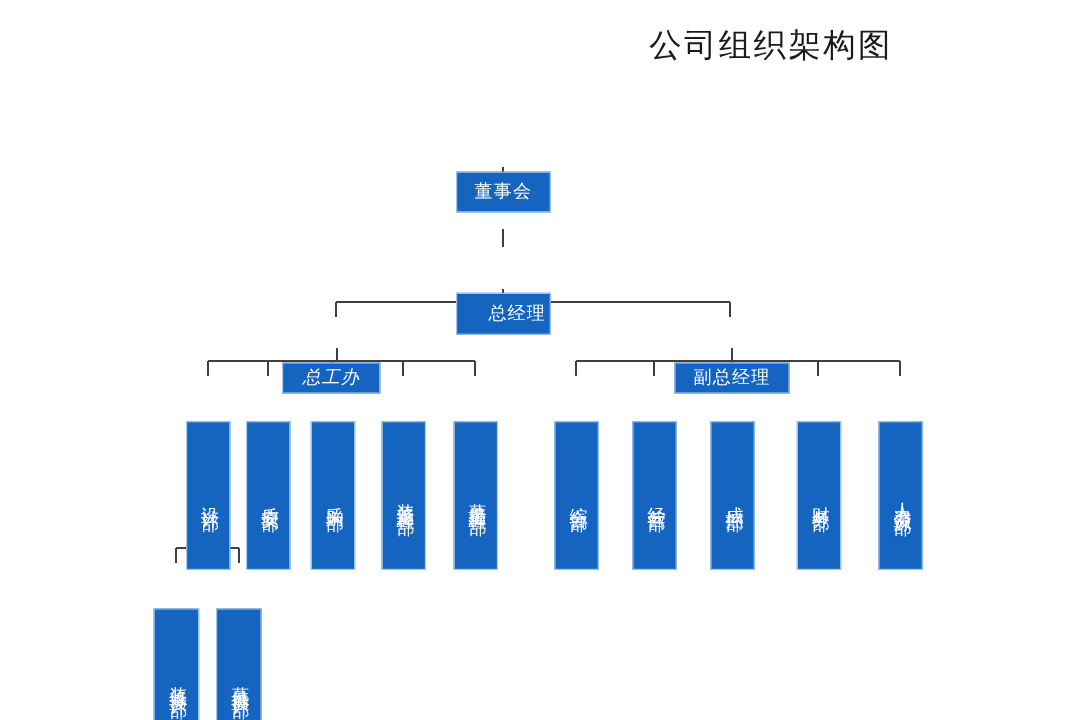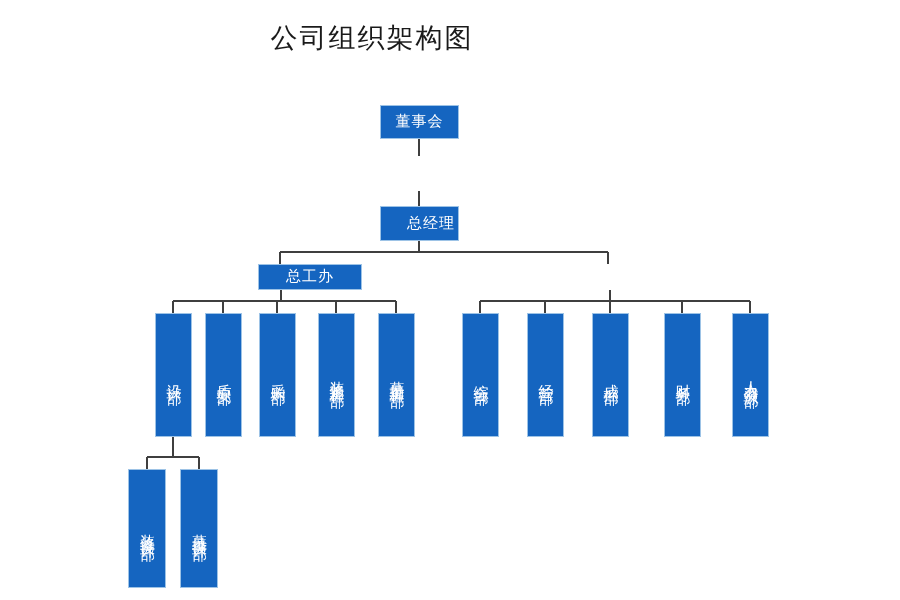--- a/index.html
+++ b/index.html
@@ -16,21 +16,21 @@
   #chart-root {
     position: relative;
     width: 900px;
     height: 600px;
   }
   #page-title {
     position: absolute;
     left: 0;
     top: 20px;
     width: 744px;
-    text-align: center;
+    text-align: right;
     font-size: 27px;
     color: #1a1a1a;
     letter-spacing: 2px;
     font-family: "Liberation Serif", "DejaVu Serif", serif;
   }
   
   #connectors {
     position: absolute;
     left: 0;
     top: 0;
@@ -42,20 +42,21 @@
   .node {
     position: absolute;
     background: #1565c0;
     border: 1px solid #9dc3e6;
     box-sizing: border-box;
     color: #ffffff;
     display: flex;
     align-items: center;
     justify-content: center;
     font-family: "Liberation Serif", "DejaVu Serif", serif;
+    margin-top: 38px;
   }
   .node.horiz {
     font-size: 15px;
     letter-spacing: 1px;
     padding-bottom: 1px;
   }
   .node.vert {
     writing-mode: vertical-rl;
     text-orientation: upright;
     font-size: 15px;
@@ -101,22 +102,23 @@
                M147,457 L147,469
                M199,457 L199,469"></path>
     </g>
   </svg>
 
   <div class="node horiz" style="left:380px;  top:105px; width:79px;  height:34px;">董事会</div>
 
 
   <div class="node horiz" style="left:380px;  top:206px; width:79px;  height:35px;padding-left:23px;">总经理</div>
 
-  <div class="node horiz" style="left:258px;  top:264px; width:104px;  height:26px;">总工办</div>
+  <div class="node horiz" style="left:235px;  top:264px; width:82px;  height:26px;font-style:italic;">总工办</div>
 
+  <div class="node horiz" style="left:562px;  top:264px; width:96px;  height:26px;">副总经理</div>
 
   <div class="node vert" style="left:155px; top:313px; width:37px; height:124px;">设计部</div>
 
   <div class="node vert" style="left:205px; top:313px; width:37px; height:124px;">质安部</div>
 
   <div class="node vert" style="left:259px; top:313px; width:37px; height:124px;">采购部</div>
 
   <div class="node vert" style="left:318px; top:313px; width:37px; height:124px;">装修工程部</div>
 
   <div class="node vert" style="left:378px; top:313px; width:37px; height:124px;">幕墙工程部</div>

